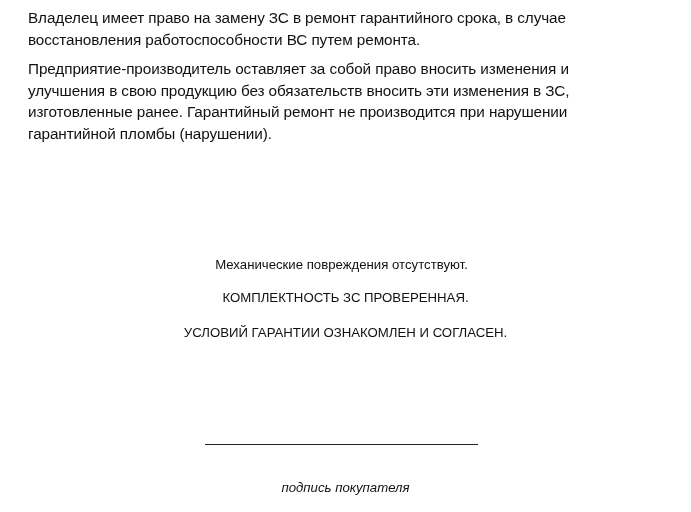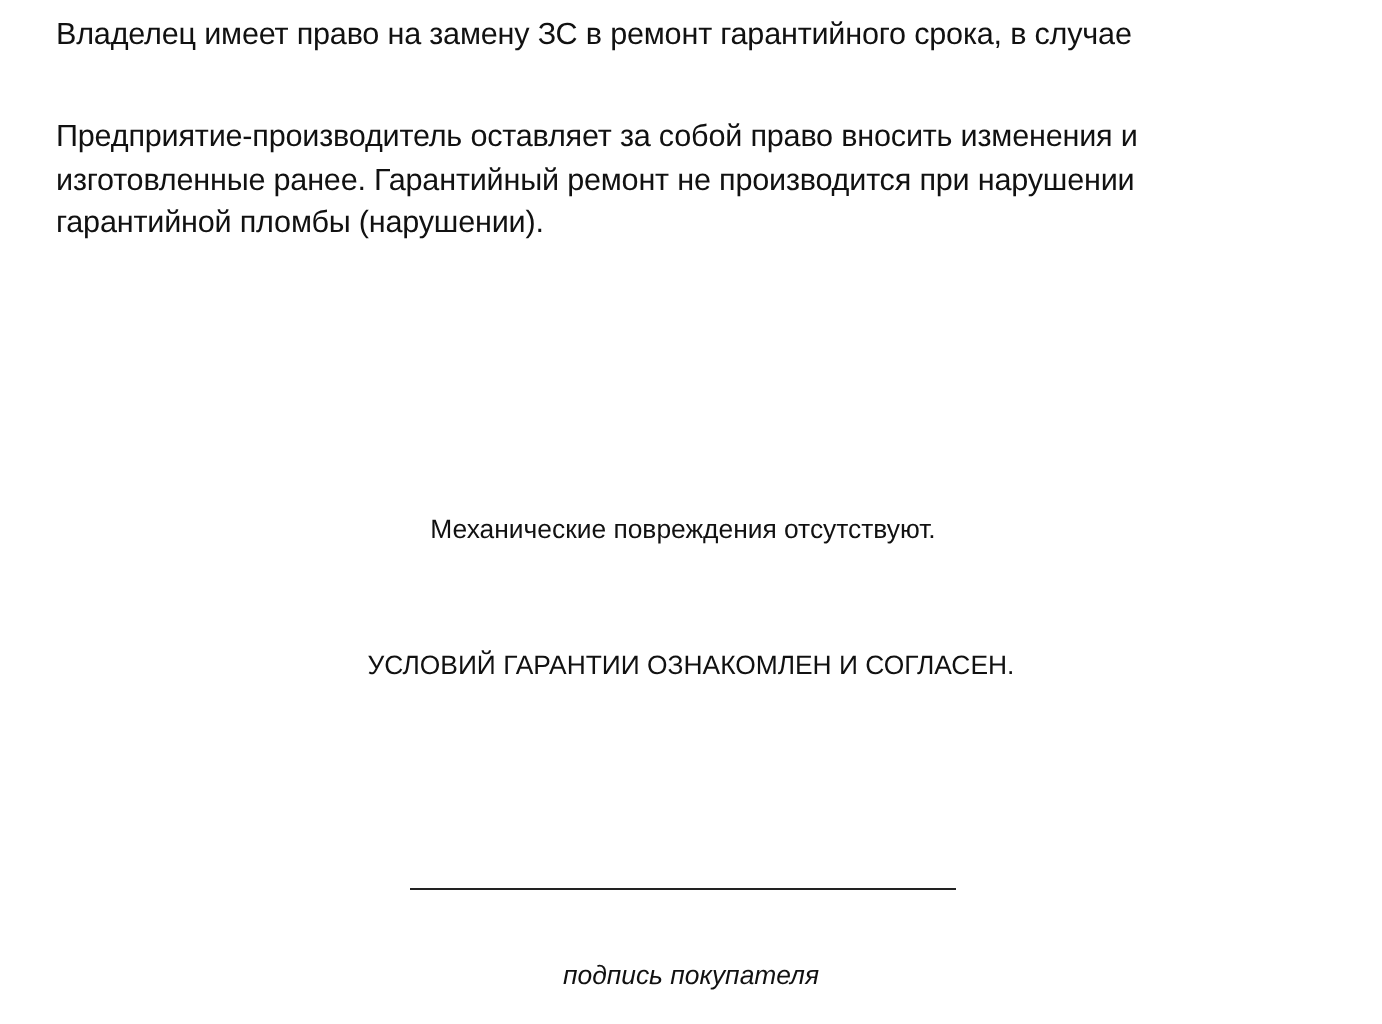--- a/index.html
+++ b/index.html
@@ -67,28 +67,31 @@
       white-space: nowrap;
     }
   </style>
 </head>
 <body>
 
 <div class="page">
 
   <p class="para" id="p1">
     <span>Владелец имеет право на замену ЗС в ремонт гарантийного срока, в случае</span>
+    <span>восстановления работоспособности ВС путем ремонта.</span>
   </p>
 
   <p class="para" id="p2">
     <span>Предприятие-производитель оставляет за собой право вносить изменения и</span>
+    <span>улучшения в свою продукцию без обязательств вносить эти изменения в ЗС,</span>
     <span>изготовленные ранее. Гарантийный ремонт не производится при нарушении</span>
     <span>гарантийной пломбы (нарушении).</span>
   </p>
 
 
   <p class="center-line" id="c1">Механические повреждения отсутствуют.</p>
+  <p class="center-line" id="c2">КОМПЛЕКТНОСТЬ ЗС ПРОВЕРЕННАЯ.</p>
   <p class="center-line" id="c3">УСЛОВИЙ ГАРАНТИИ ОЗНАКОМЛЕН И СОГЛАСЕН.</p>
 
   <div class="sig-line"></div>
   <p class="sig-caption">подпись покупателя</p>
 
 </div>
 
 </body></html>

